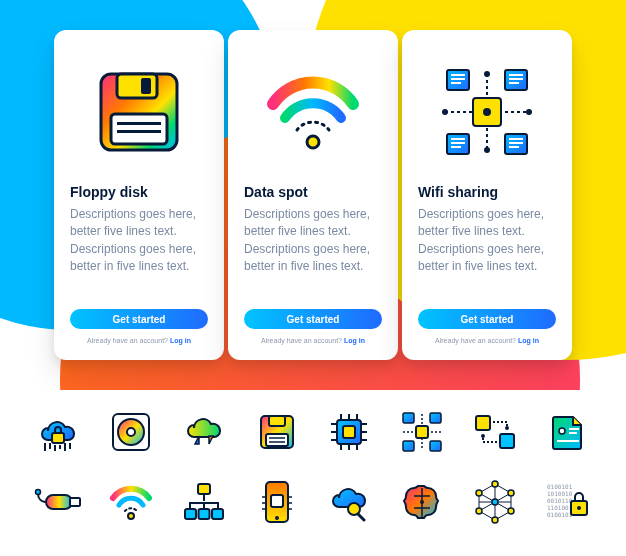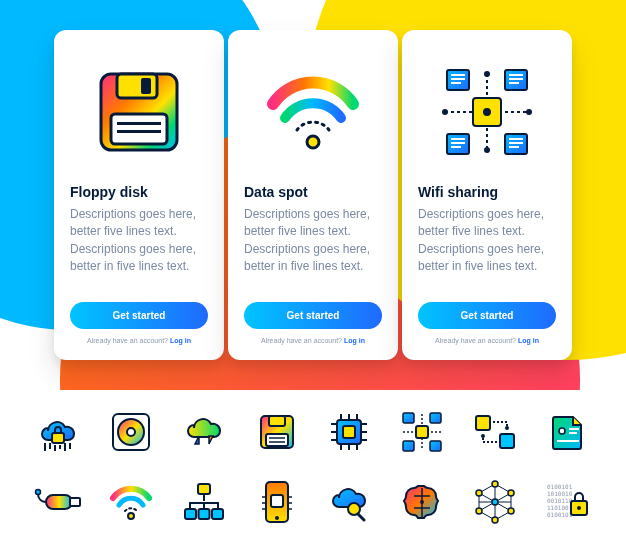--- a/index.html
+++ b/index.html
@@ -57,21 +57,21 @@
   }
   .card-desc {
     font-size: 12px;
     line-height: 1.45;
     color: #7a8aa3;
     margin-bottom: auto;
   }
   .card-cta {
     margin-top: 14px;
     width: 100%;
-    height: 27px;
+    height: 20px;
     border-radius: 20px;
     display: flex;
     align-items: center;
     justify-content: center;
     font-size: 10px;
     font-weight: 600;
     color: #fff;
     background: linear-gradient(90deg,#00c4ff 0%, #1f6bff 100%);
     cursor: pointer;
     border: none;

